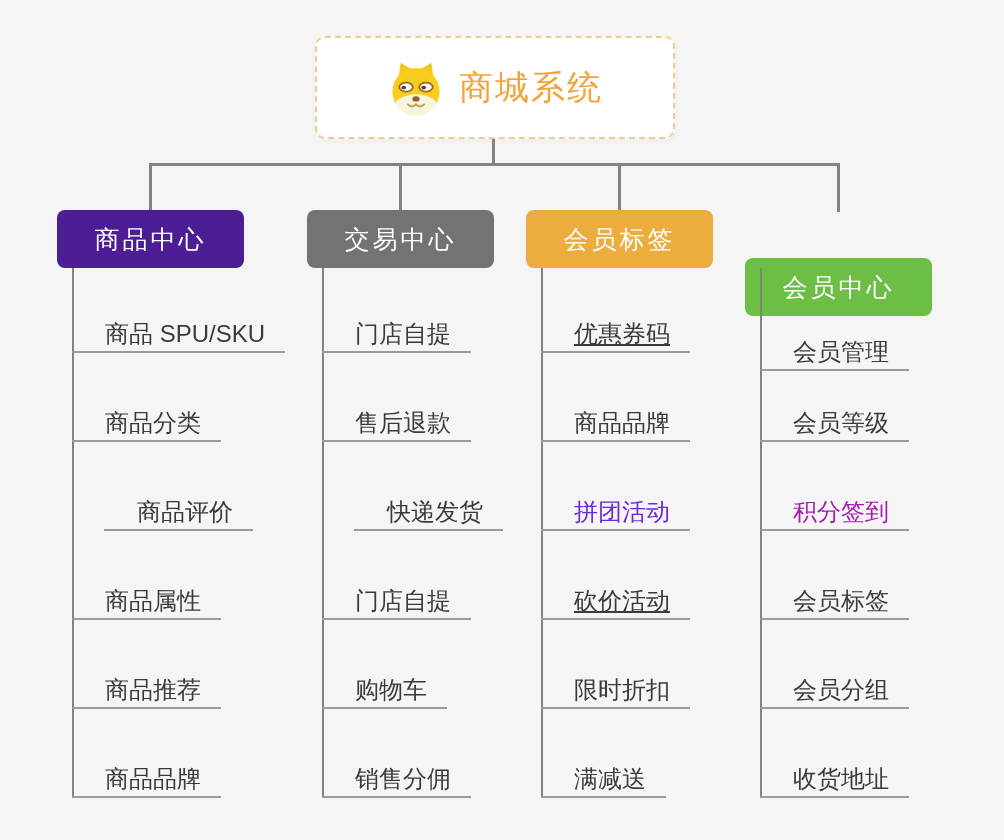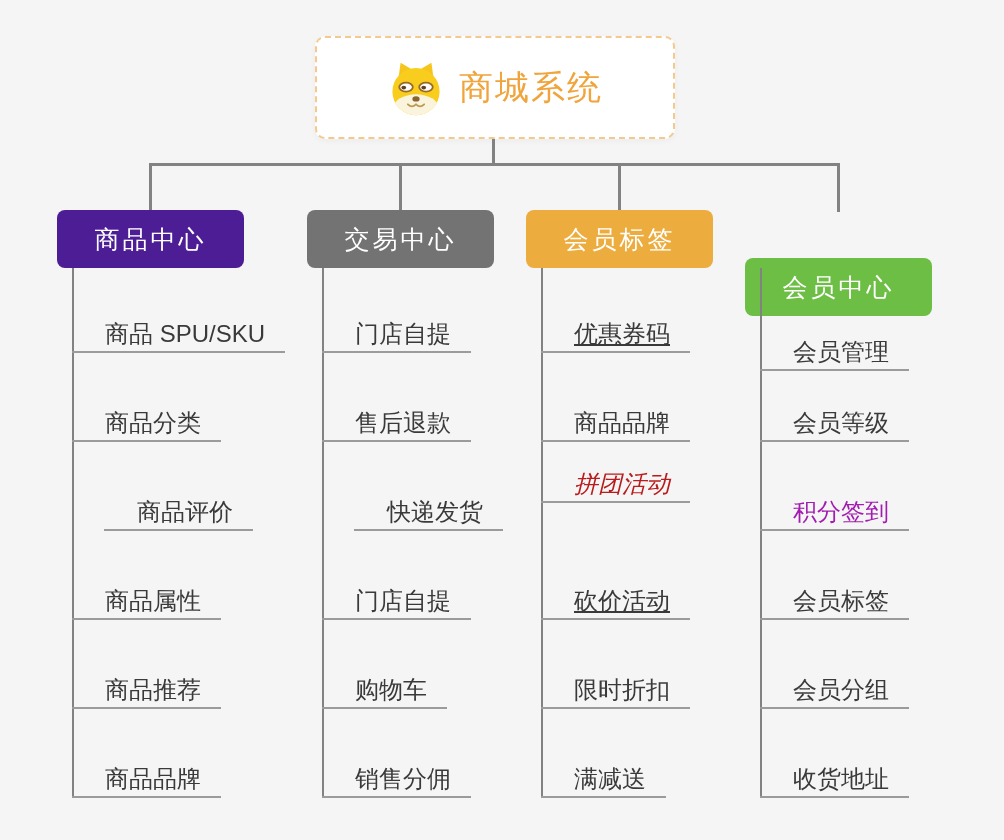--- a/index.html
+++ b/index.html
@@ -109,21 +109,21 @@
       <div class="topic-item" style="left: 322px; top: 496px; border-bottom-color: rgb(155, 155, 155); color: rgb(58, 58, 58); margin-left: 32px;"><span>快递发货</span></div>
       <div class="topic-item" style="left: 322px; top: 585px; border-bottom-color: rgb(155, 155, 155); color: rgb(58, 58, 58);"><span>门店自提</span></div>
       <div class="topic-item" style="left: 322px; top: 674px; border-bottom-color: rgb(155, 155, 155); color: rgb(58, 58, 58);"><span>购物车</span></div>
       <div class="topic-item" style="left: 322px; top: 763px; border-bottom-color: rgb(155, 155, 155); color: rgb(58, 58, 58);"><span>销售分佣</span></div>
       <div class="branch-header" style="left: 526px; background: rgb(236, 172, 62);">
         <span>会员标签</span>
       </div>
       <div class="vline" style="left: 541px; top: 268px; width: 2px; height: 530px; background: rgb(130, 130, 130);"></div>
       <div class="topic-item" style="left: 541px; top: 318px; border-bottom-color: rgb(155, 155, 155); color: rgb(58, 58, 58); text-decoration: underline;"><span>优惠券码</span></div>
       <div class="topic-item" style="left: 541px; top: 407px; border-bottom-color: rgb(155, 155, 155); color: rgb(58, 58, 58);"><span>商品品牌</span></div>
-      <div class="topic-item" style="left: 541px; top: 468px; border-bottom-color: rgb(155, 155, 155); color: #b91c1c; font-style: italic;"><span>拼团活动</span></div>
+      <div class="topic-item" style="left: 541px; top: 496px; border-bottom-color: rgb(155, 155, 155); color: #6d28d9;"><span>拼团活动</span></div>
       <div class="topic-item" style="left: 541px; top: 585px; border-bottom-color: rgb(155, 155, 155); color: rgb(58, 58, 58); text-decoration: underline;"><span>砍价活动</span></div>
       <div class="topic-item" style="left: 541px; top: 674px; border-bottom-color: rgb(155, 155, 155); color: rgb(58, 58, 58);"><span>限时折扣</span></div>
       <div class="topic-item" style="left: 541px; top: 763px; border-bottom-color: rgb(155, 155, 155); color: rgb(58, 58, 58);"><span>满减送</span></div>
       <div class="branch-header" style="left: 745px; background: rgb(108, 190, 69); margin-top: 48px;">
         <span>会员中心</span>
       </div>
       <div class="vline" style="left: 760px; top: 268px; width: 2px; height: 530px; background: rgb(130, 130, 130);"></div>
       <div class="topic-item" style="left: 760px; top: 336px; border-bottom-color: rgb(155, 155, 155); color: rgb(58, 58, 58);"><span>会员管理</span></div>
       <div class="topic-item" style="left: 760px; top: 407px; border-bottom-color: rgb(155, 155, 155); color: rgb(58, 58, 58);"><span>会员等级</span></div>
       <div class="topic-item" style="left: 760px; top: 496px; border-bottom-color: rgb(155, 155, 155); color: #a21caf;"><span>积分签到</span></div>

